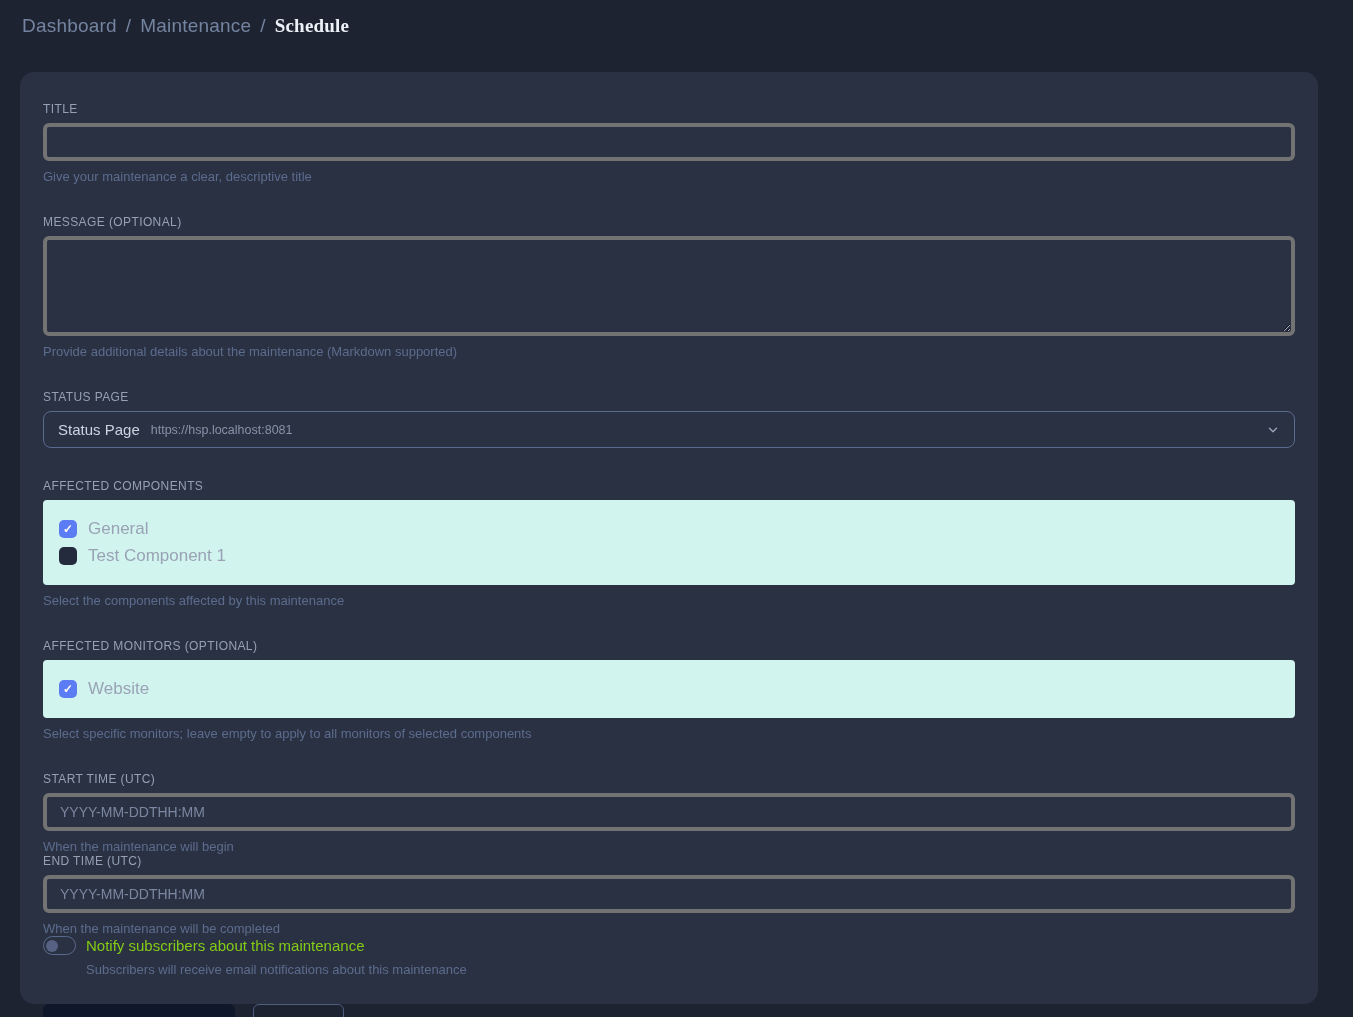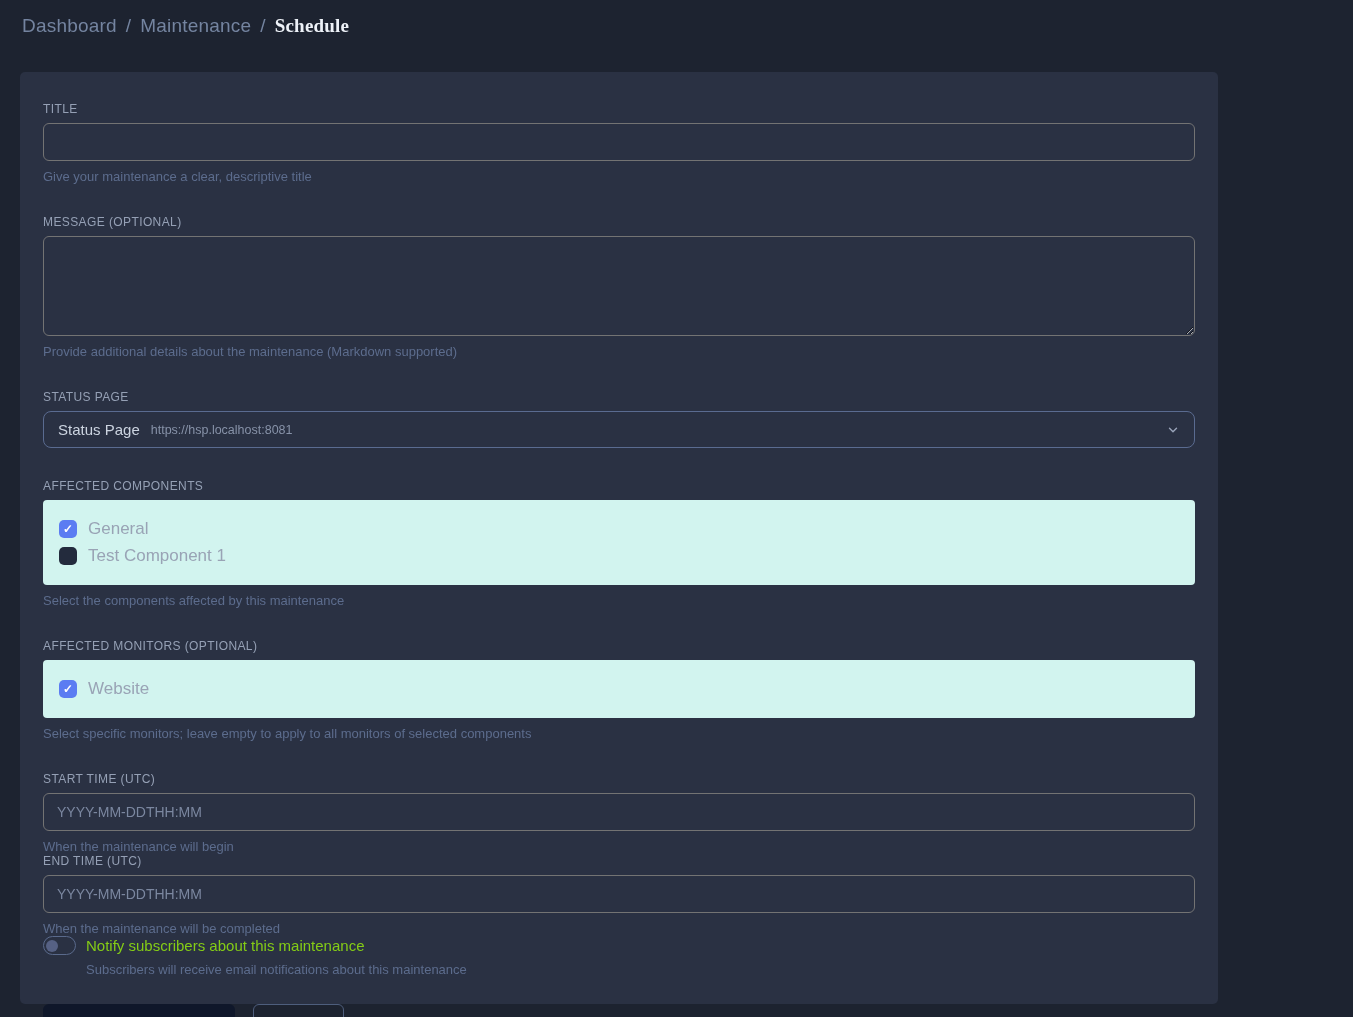--- a/index.html
+++ b/index.html
@@ -19,24 +19,24 @@
     background: #1d2330;
   }
   .breadcrumb { display: flex; align-items: baseline; font-size: 19px; letter-spacing: .2px; }
   .crumb { color: #7484a0; cursor: pointer; }
   .crumb-sep { color: #7484a0; margin: 0 9px; }
   .crumb-current { color: #eef2f8; font-weight: 700; font-family: Liberation Serif, serif; }
 
   
   .card {
     margin: 20px 15px 0 20px;
-    width: 1198px;
+    width: 1298px;
     height: 932px;
     background: #2a3143;
-    border-radius: 5px;
+    border-radius: 14px;
     padding: 30px 23px 22px 23px;
   }
 
   .group { margin-bottom: 31px; }
   .field-label {
     display: block;
     font-size: 12px;
     letter-spacing: .4px;
     color: #95a0b5;
     margin-bottom: 7px;
@@ -44,21 +44,21 @@
   .helper {
     font-size: 13px;
     color: #5c6c8d;
     margin-top: 8px;
   }
 
   .text-input {
     width: 100%;
     height: 38px;
     background: transparent;
-    border: 1px solid #737373;
+    border: 4px solid #737373;
     border-radius: 6px;
     color: #d9e0ea;
     font-size: 14px;
     padding: 0 13px;
     font-family: "Liberation Sans", sans-serif;
     outline: none;
   }
   .text-input::placeholder { color: #7b87a0; }
 
   textarea.text-input {

